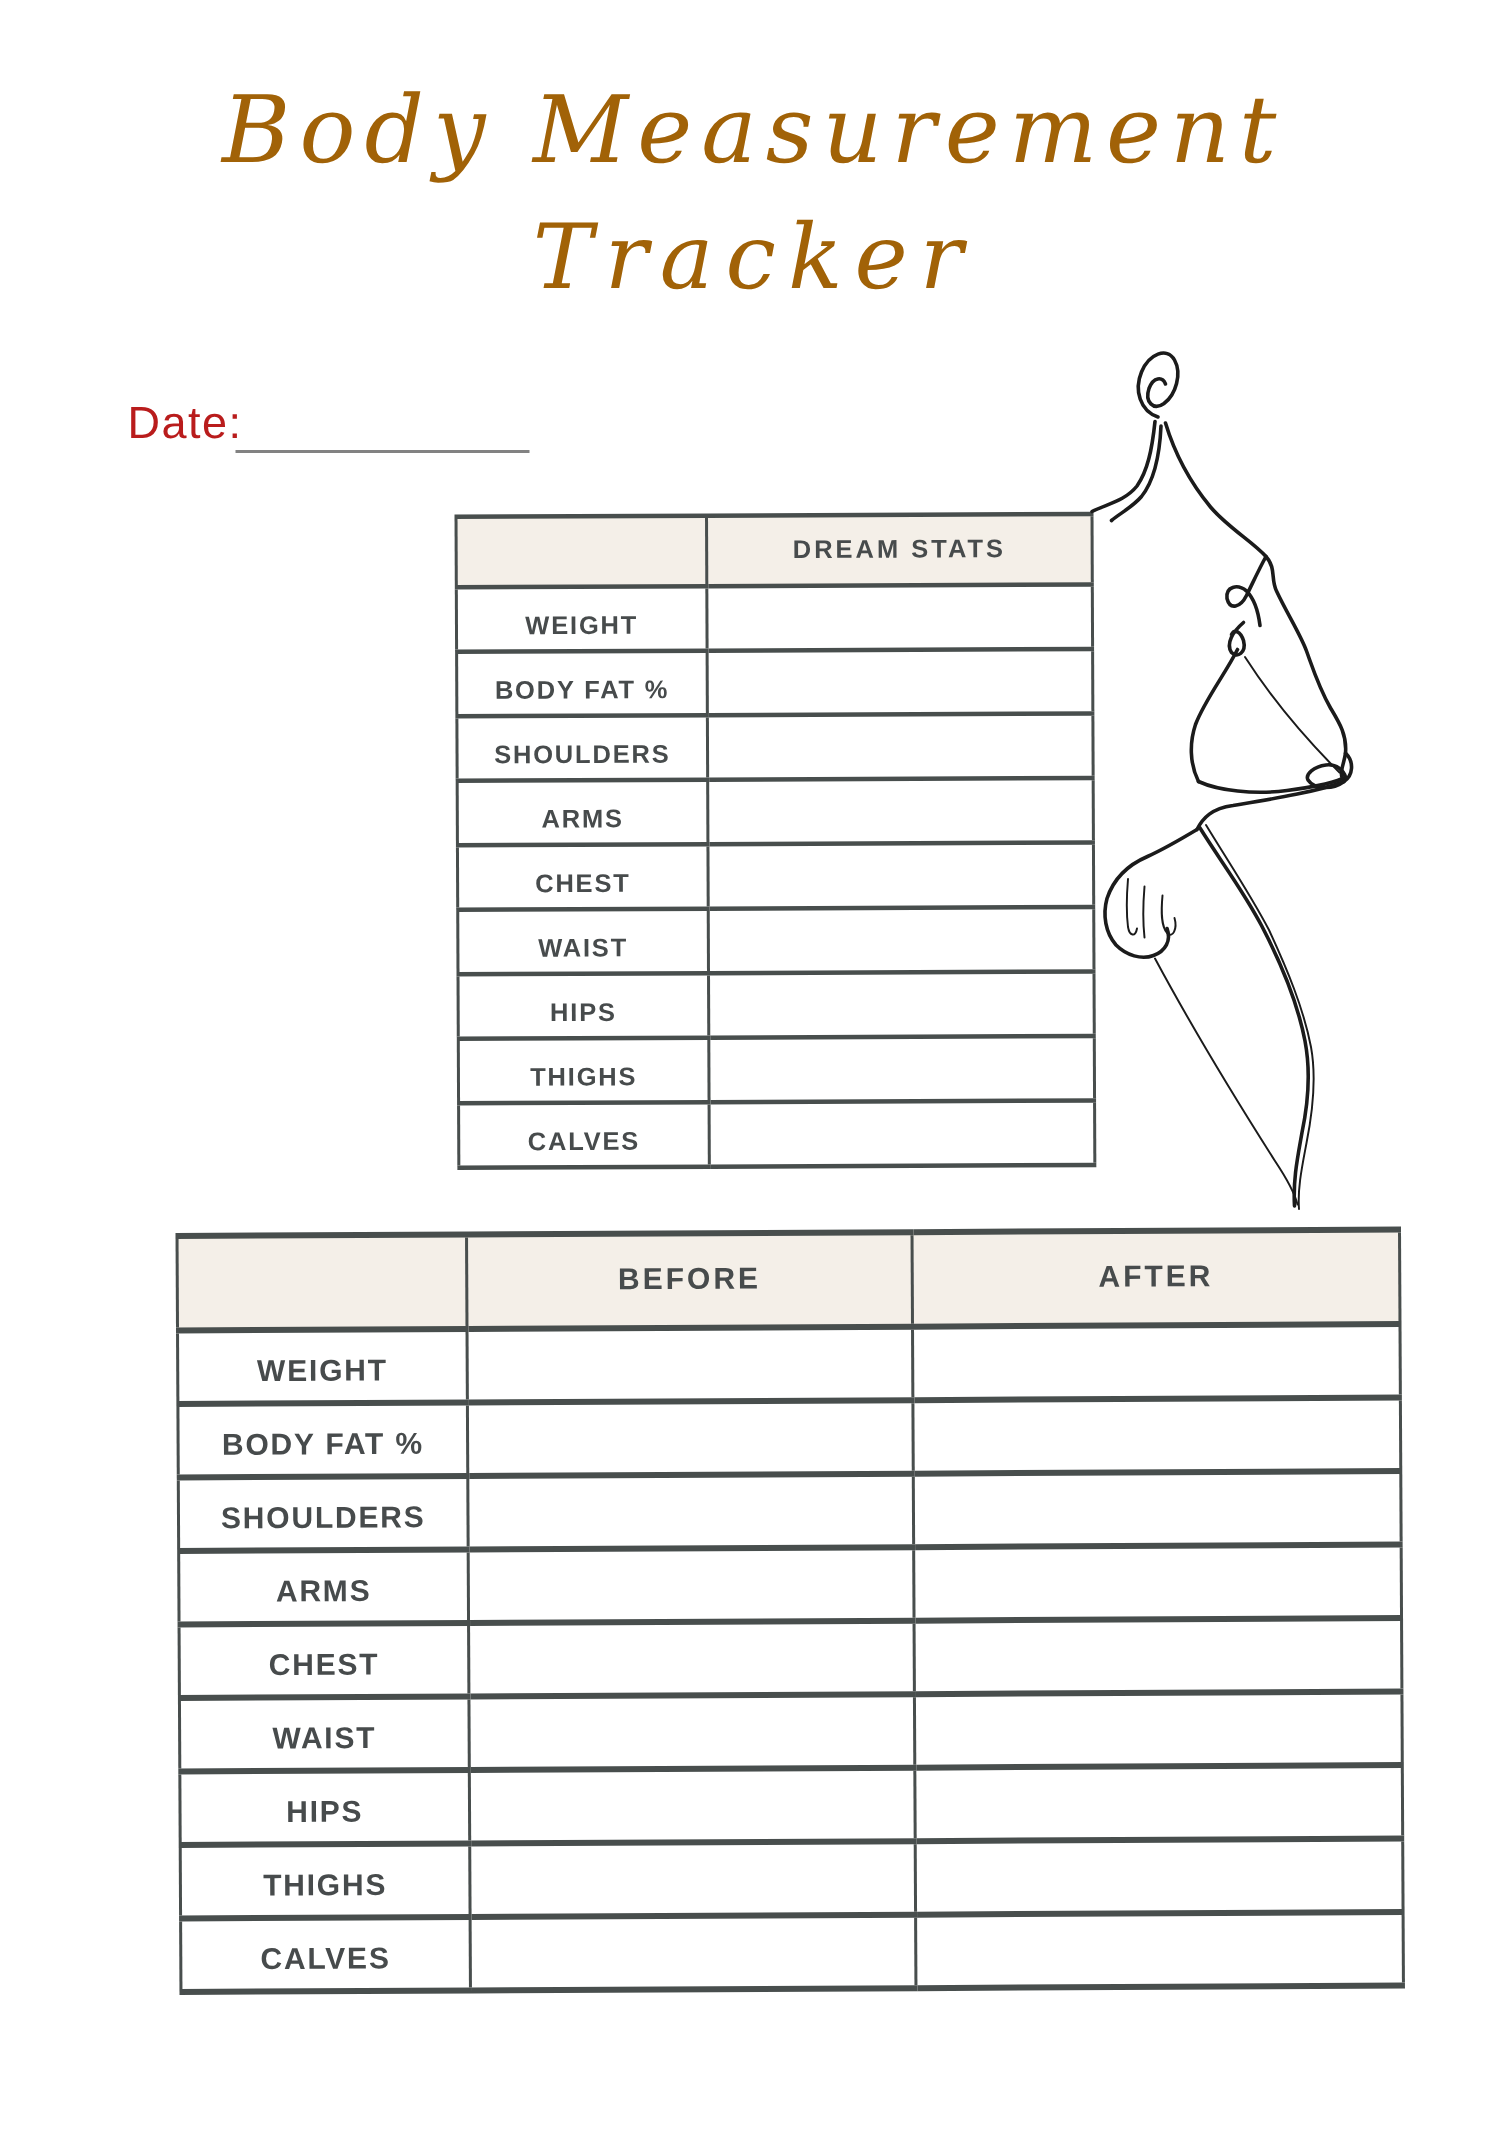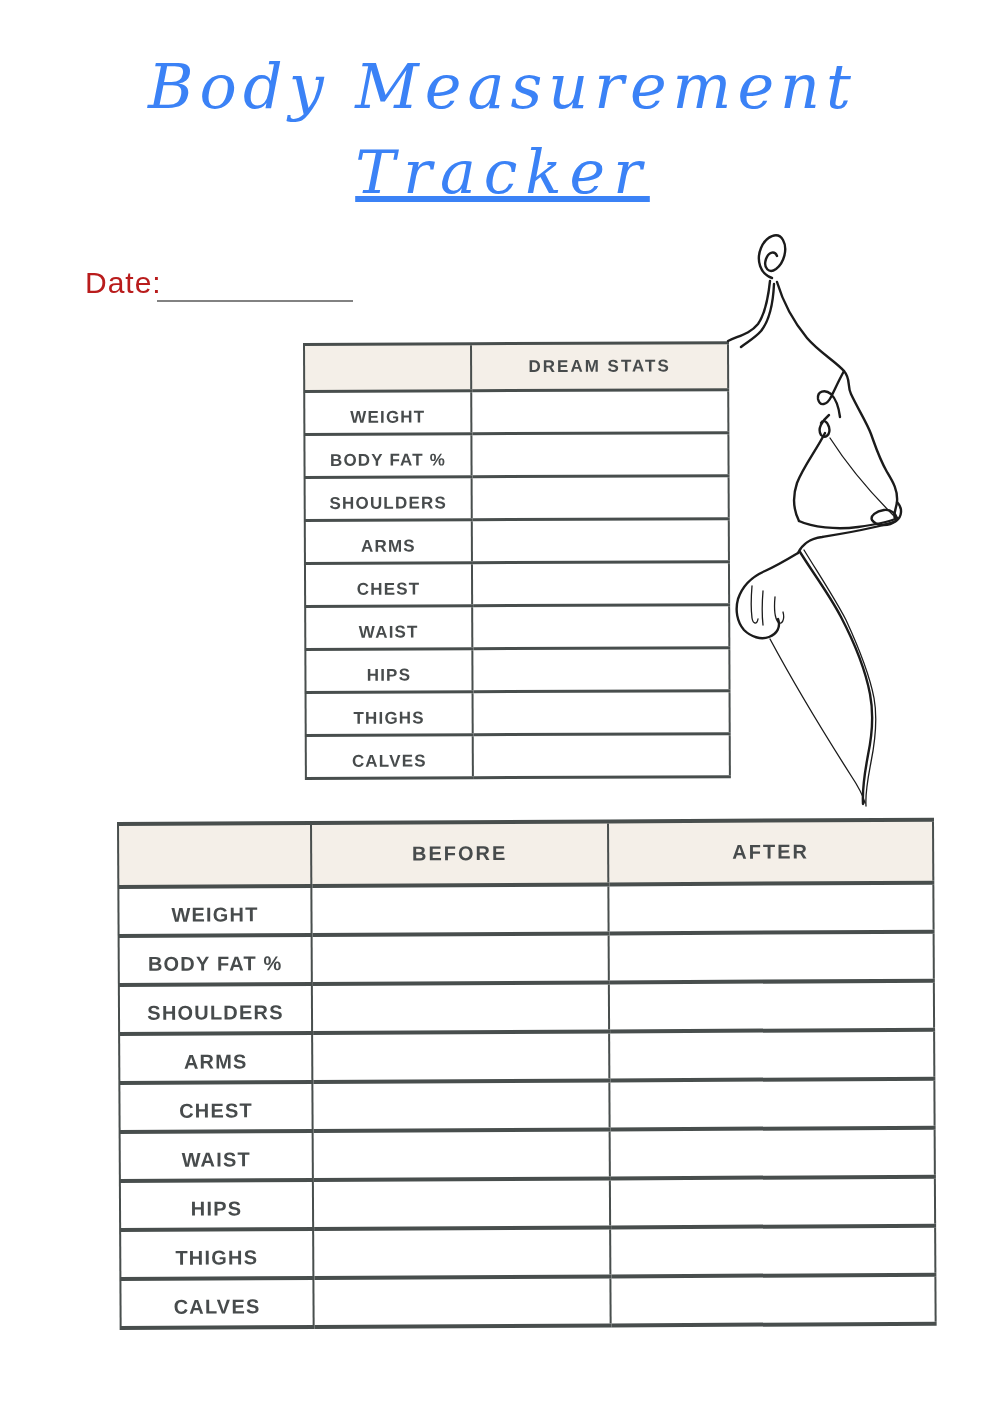--- a/index.html
+++ b/index.html
@@ -8,36 +8,35 @@
     background:#ffffff;
     position:relative;
     overflow:hidden;
     font-family:"Liberation Sans", sans-serif;
   }
   
   .title{
     position:absolute;
     left:0; top:50px; width:1005px;
     text-align:center;
-    color:#3b82f6;
+    color:#a16207;
     font-family:"DejaVu Serif", cursive, serif;
     font-style:italic;
     pointer-events:none;
   }
   .title .line1{
     font-size:62px;
     letter-spacing:6px;
     display:block;
   }
   .title .line2{
     font-size:60px;
     letter-spacing:8px;
     display:block;
     margin-top:14px;
-    text-decoration:underline;
   }
   
   .date-label{
     position:absolute;
     left:85px; top:266px;
     font-size:30px;
     color:#b91c1c;
     letter-spacing:1px;
   }
   .date-line{

